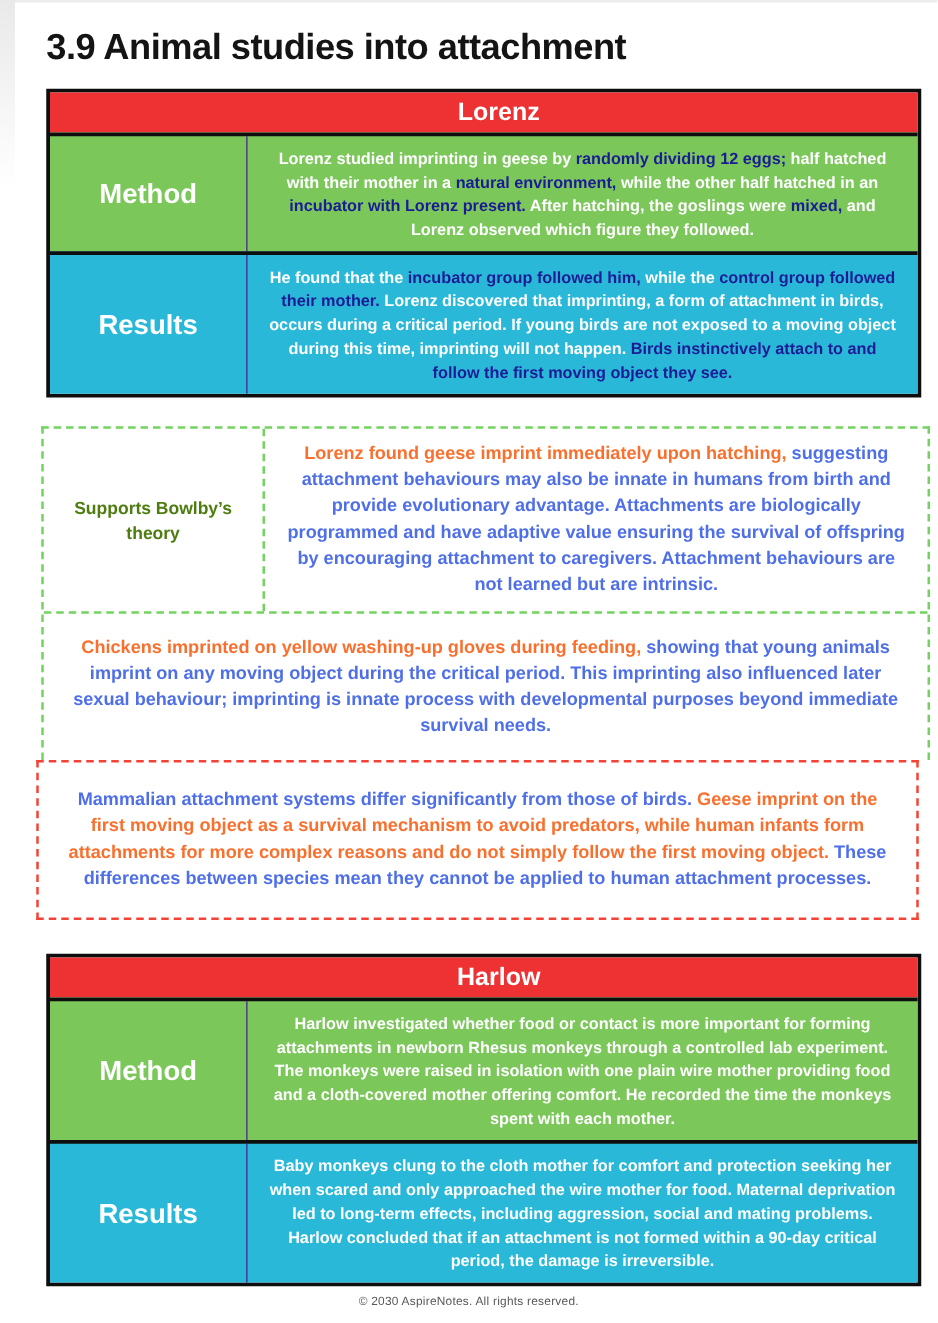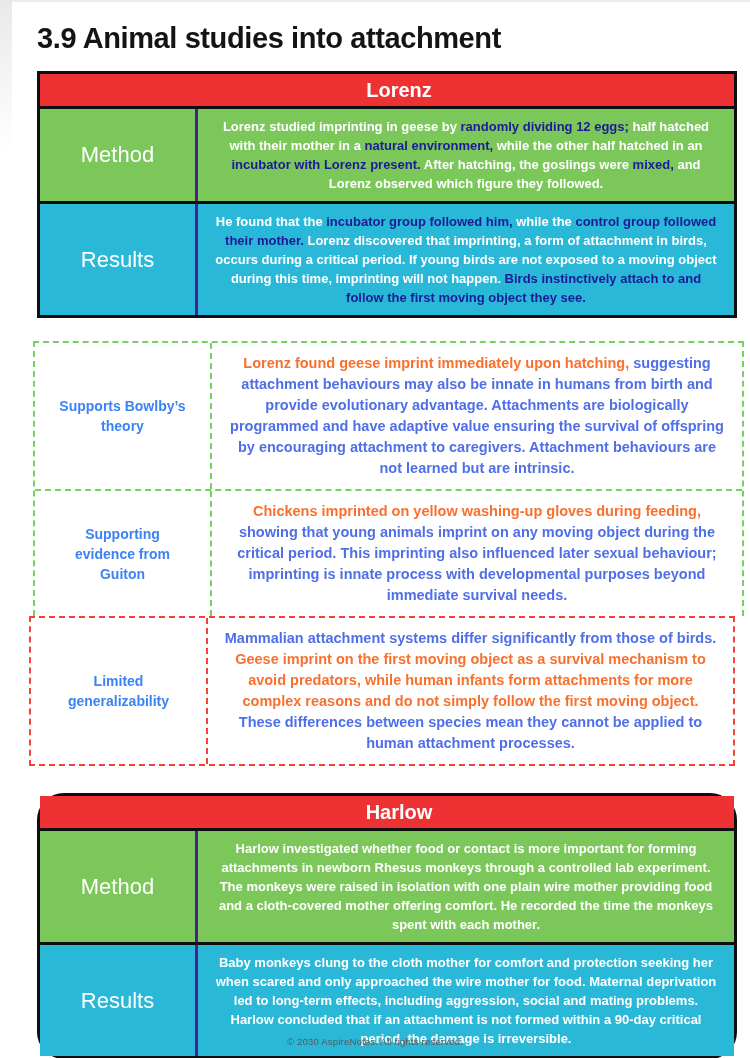--- a/index.html
+++ b/index.html
@@ -14,31 +14,31 @@
   .edge-left { position:absolute; top:0; left:0; width:12px; height:150px;
     background:linear-gradient(to bottom, #e9e9e9, rgba(233,233,233,0)); }
 
   .page { padding:22px 0 0 37px; }
 
   .title { font-size:29px; font-weight:900; color:#141414; letter-spacing:-0.4px; }
 
   
   .study-table { width:700px; border:3px solid #0e0e0e; }
   .study-table.first { margin-top:16px; }
-  .study-table.second { margin-top:27px;border-radius:27px; }
+  .study-table.second { margin-top:27px; }
   .study-header {
     height:32px; background:var(--red); color:#fff;
     display:flex; align-items:center; justify-content:center;
     font-size:20px; font-weight:bold;padding-left:24px;
   }
   .study-row { display:flex; border-top:3px solid #0e0e0e; }
   .study-row .lbl {
-    width:158px; flex-shrink:0; border-right:3px solid #4c1d95;
+    width:158px; flex-shrink:0; border-right:1px solid #4c1d95;
     display:flex; align-items:center; justify-content:center;
-    color:#fff; font-size:22px; font-weight:normal;
+    color:#fff; font-size:22px; font-weight:bold;
   }
   .study-row .txt {
     flex:1; display:flex; align-items:center;
     padding:8px 16px;
   }
   .study-row .txt .rich {
     width:100%; text-align:center;
     font-size:13px; font-weight:bold; line-height:19px;
   }
   .bg-green { background:var(--green); }
@@ -61,21 +61,21 @@
   }
   .eval-red .eval-lbl { border-right:2px dashed var(--dash_red); }
   .eval-row { display:flex; }
   .h-e1 { min-height:131px; }
   .h-e2 { min-height:119px; }
   .h-e3 { min-height:124px; }
   .eval-lbl {
     width:177px; flex-shrink:0;
     display:flex; align-items:center; justify-content:center;
     text-align:center; padding:0 20px;
-    font-size:14px; font-weight:bold; color:#3b82f6; line-height:20px;
+    font-size:14px; font-weight:bold; color:#4d7c0f; line-height:20px;
   }
   .eval-txt { flex:1; display:flex; align-items:center; padding:10px 16px;justify-content:flex-end; }
   .eval-txt .rich {
     width:100%; text-align:center;
     font-size:14.5px; font-weight:bold; line-height:21px;
   }
 
   .footer {
     position:absolute; left:0; bottom:11px; width:750px;
     text-align:center; font-size:9.5px; color:#585858; letter-spacing:0.2px;
@@ -108,30 +108,28 @@
   </div>
 
   <div class="eval-green">
     <div class="eval-row h-e1">
       <div class="eval-lbl">Supports Bowlby’s theory</div>
       <div class="eval-txt">
         <div class="rich"><span style="color: rgb(249, 112, 46);">Lorenz found geese imprint immediately upon hatching,</span><span style="color: rgb(79, 111, 232);"> suggesting attachment behaviours may also be innate in humans from birth and provide evolutionary advantage. Attachments are biologically programmed and have adaptive value ensuring the survival of offspring by encouraging attachment to caregivers. Attachment behaviours are not learned but are intrinsic.</span></div>
       </div>
     </div>
     <div class="eval-row h-e2">
-      <div class="eval-lbl">Supporting evidence from Guiton</div>
       <div class="eval-txt">
         <div class="rich"><span style="color: rgb(249, 112, 46);">Chickens imprinted on yellow washing-up gloves during feeding,</span><span style="color: rgb(79, 111, 232);"> showing that young animals imprint on any moving object during the critical period. This imprinting also influenced later sexual behaviour; imprinting is innate process with developmental purposes beyond immediate survival needs.</span></div>
       </div>
     </div>
   </div>
 
   <div class="eval-red">
     <div class="eval-row h-e3">
-      <div class="eval-lbl">Limited generalizability</div>
       <div class="eval-txt">
         <div class="rich"><span style="color: rgb(79, 111, 232);">Mammalian attachment systems differ significantly from those of birds.</span><span style="color: rgb(249, 112, 46);"> Geese imprint on the first moving object as a survival mechanism to avoid predators, while human infants form attachments for more complex reasons and do not simply follow the first moving object.</span><span style="color: rgb(79, 111, 232);"> These differences between species mean they cannot be applied to human attachment processes.</span></div>
       </div>
     </div>
   </div>
 
   <div class="study-table second">
     <div class="study-header">Harlow</div>
     <div class="study-row bg-green h-hm">
       <div class="lbl">Method</div>

